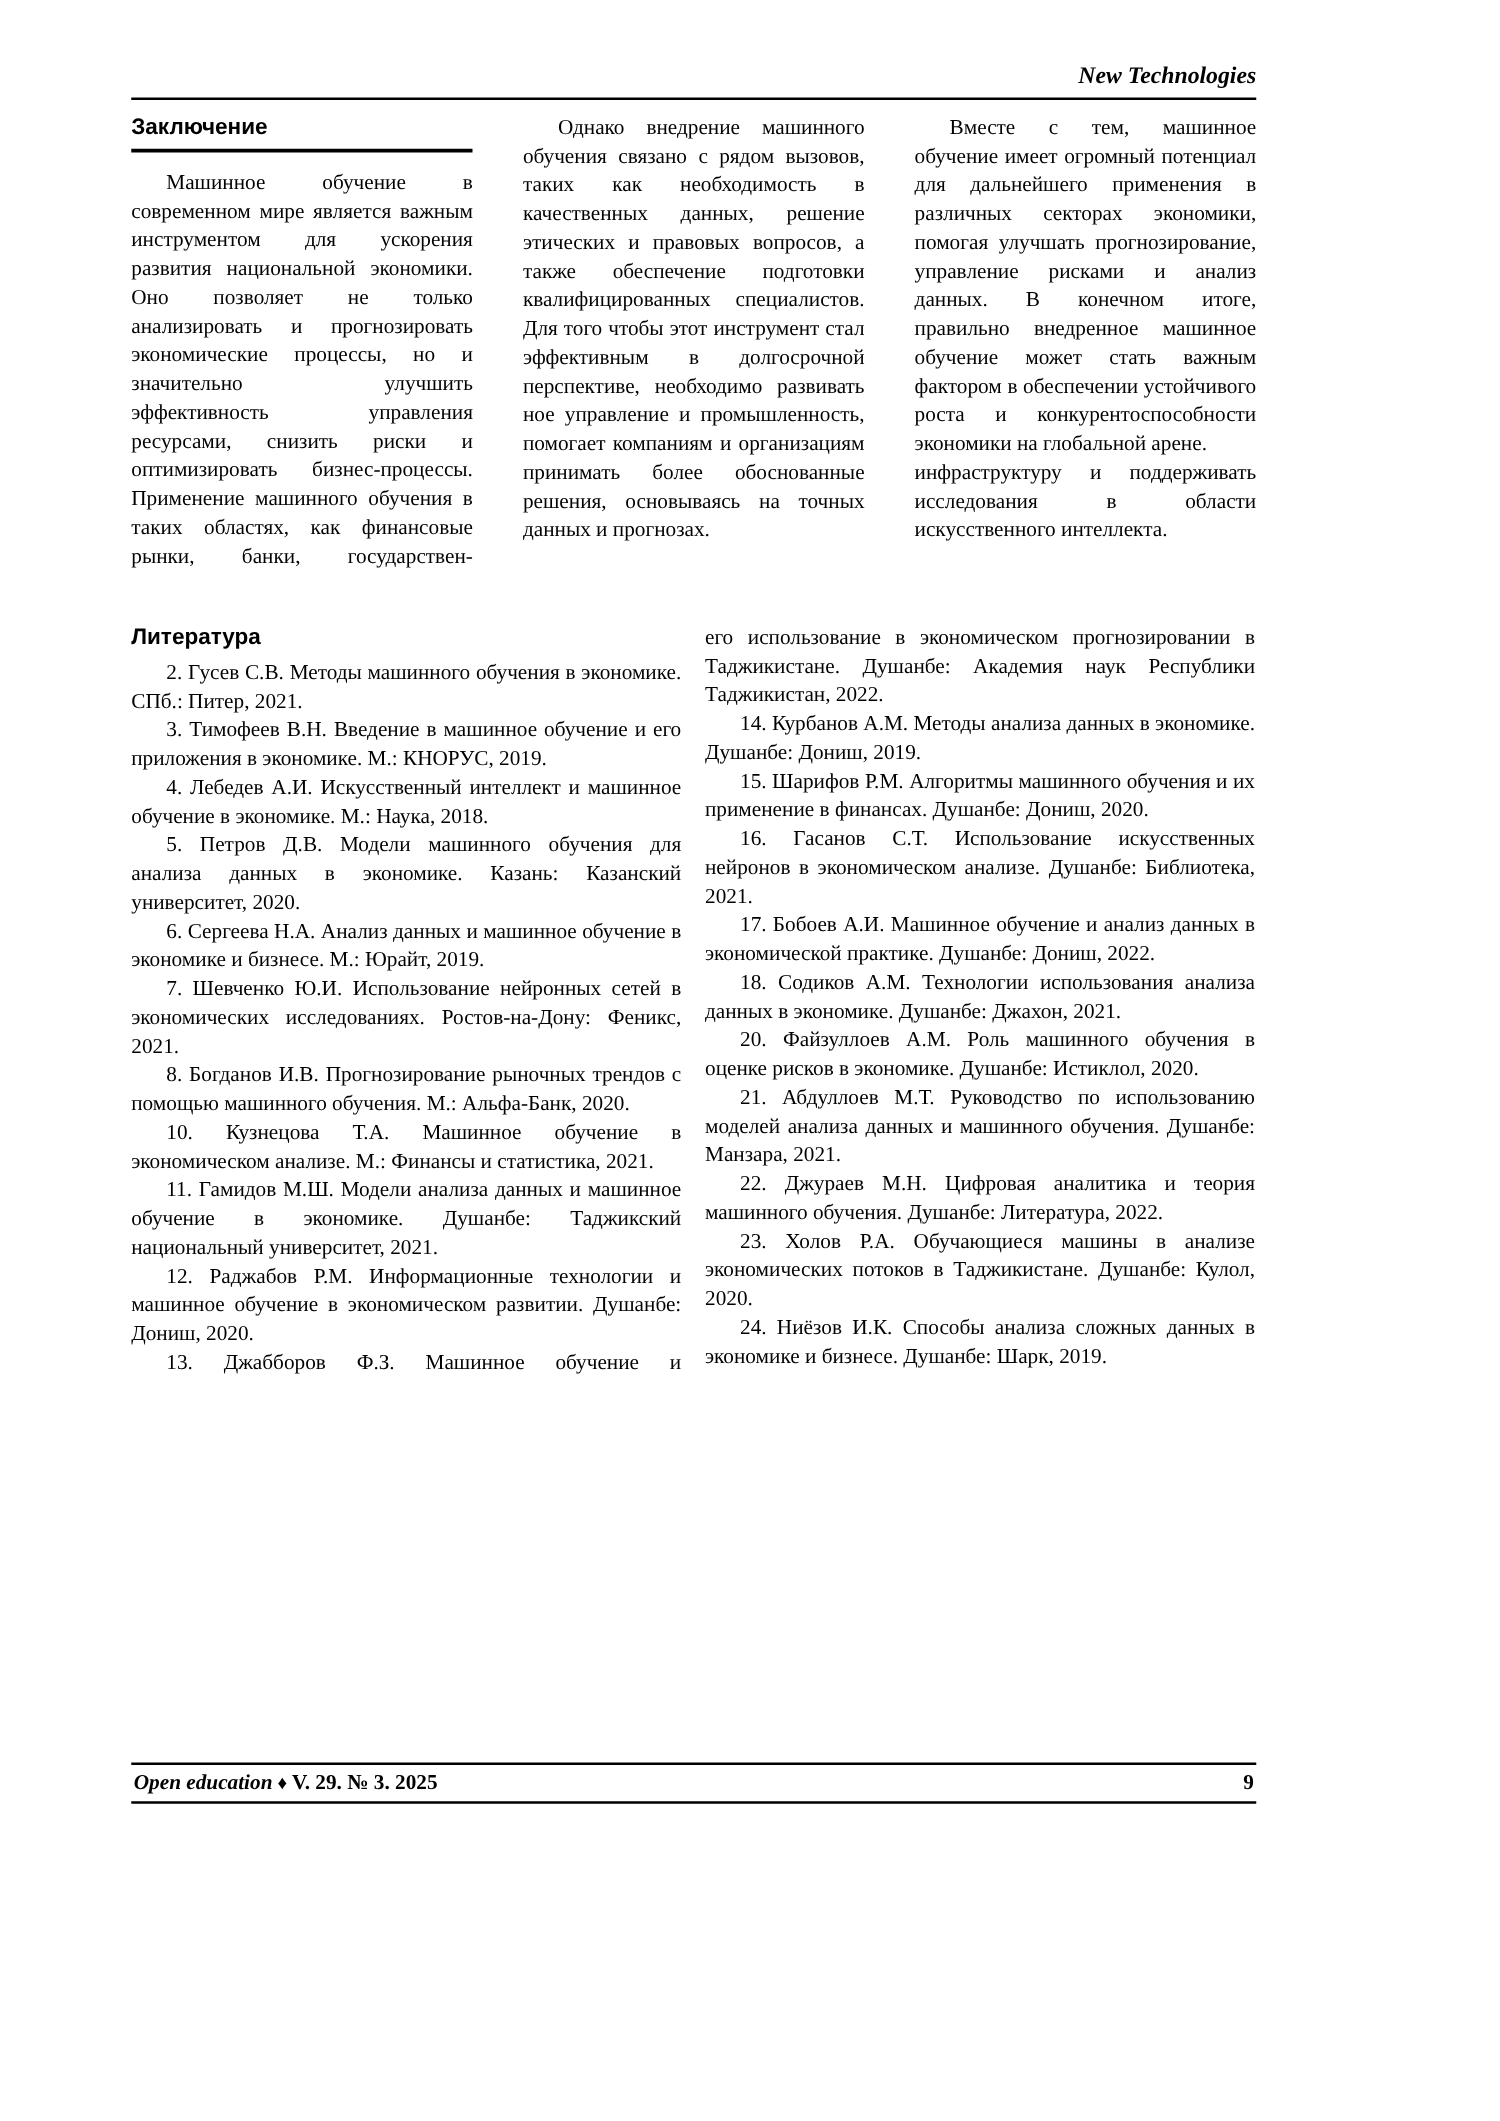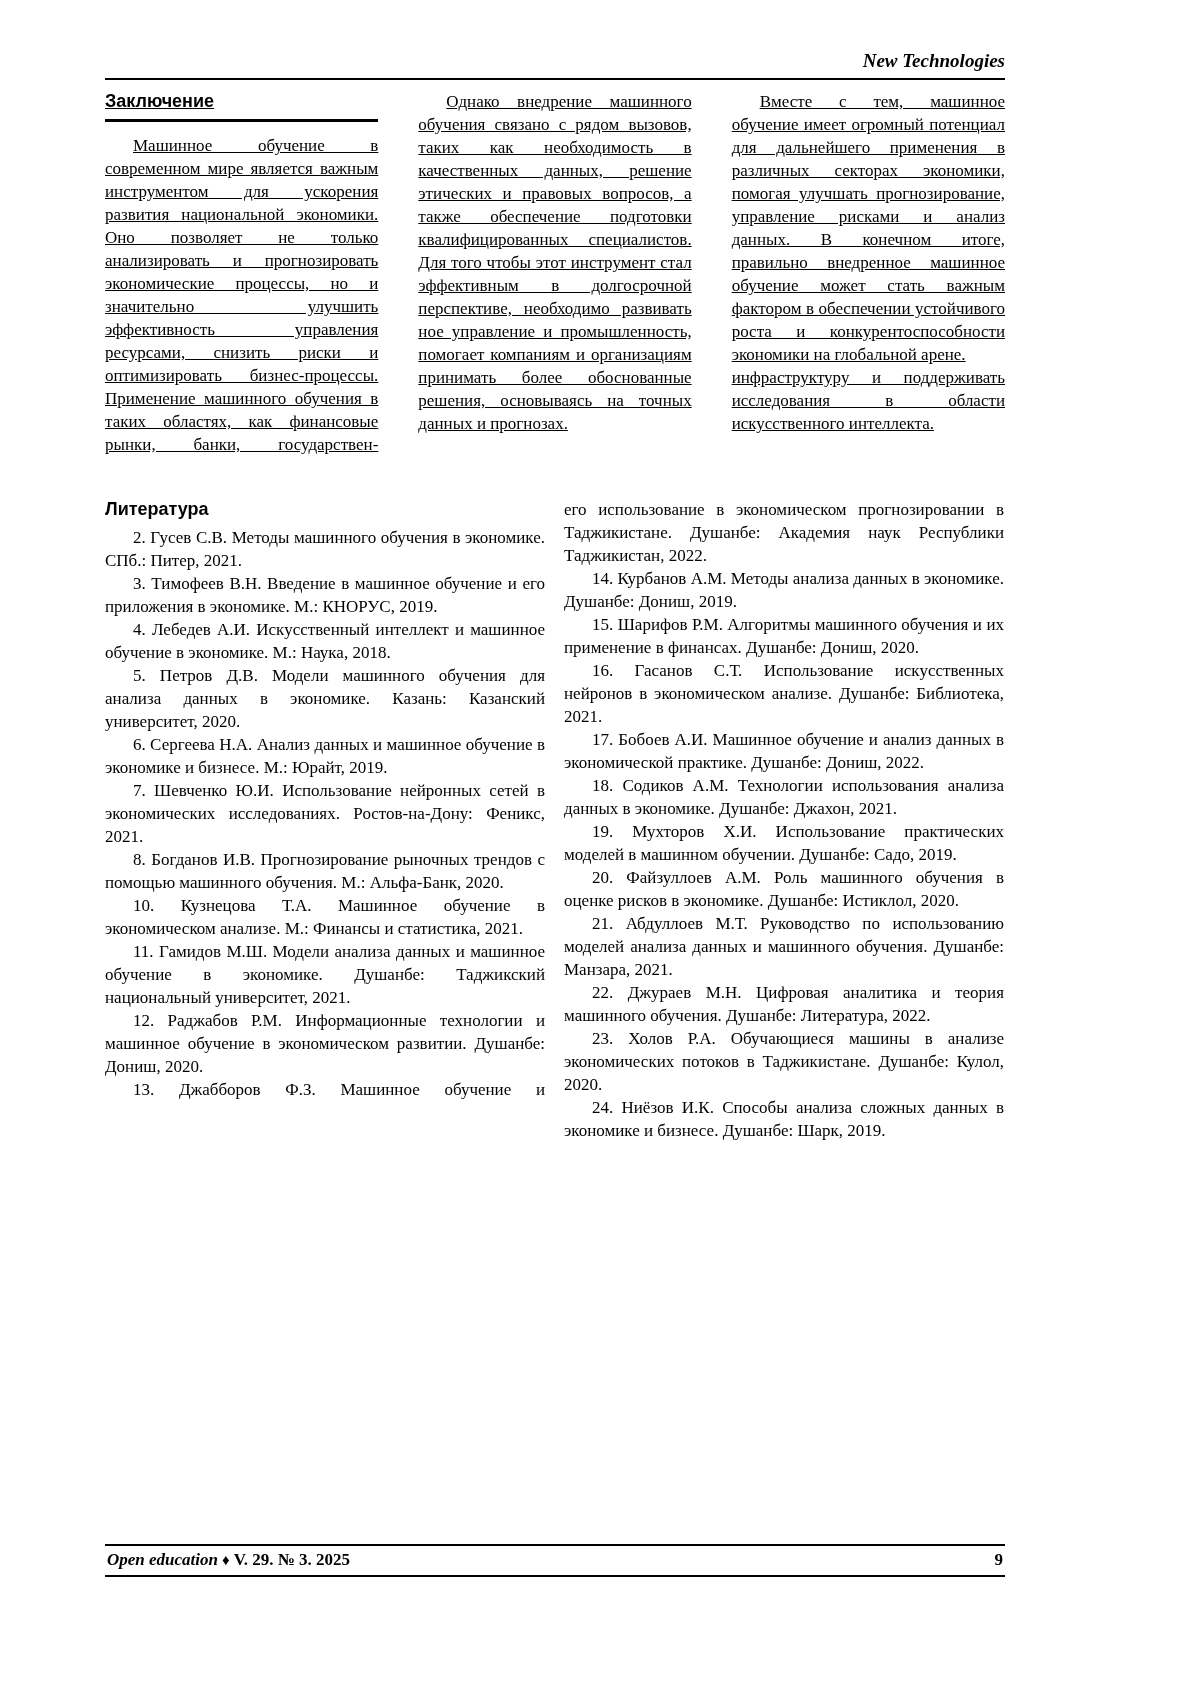--- a/index.html
+++ b/index.html
@@ -44,21 +44,20 @@
   .heading-rule {
     border-top: 3px solid #000;
     height: 0;
     margin: 6px 0 12px 0;
   }
 
   
   .conclusion {
     display: flex;
     gap: 40px;
-    text-decoration: underline;
   }
   .c-col {
     flex: 1 1 0;
     font-size: 17px;
     line-height: 23px;
   }
 
   
   .para {
     margin: 0;
@@ -84,21 +83,21 @@
     width: 1px;
     background: #222222;
     margin: 2px 9px 2px 9px;
   }
 
   
   .page-footer {
     position: absolute;
     left: 105px;
     right: 195px;
-    top: 1544px;
+    top: 1410px;
   }
   .foot-rule {
     border-top: 2px solid #000;
     height: 0;
   }
   .foot-row {
     display: flex;
     justify-content: space-between;
     align-items: center;
     padding: 4px 2px 5px 2px;
@@ -156,21 +155,20 @@
         </div>
     </div>
     <div class="col-divider"></div>
     <div class="ref-col">
         <p class="para cont">его использование в экономическом прогнозировании в Таджикистане. Душанбе: Академия наук Республики Таджикистан, 2022.</p>
         <p class="para">14. Курбанов А.М. Методы анализа данных в экономике. Душанбе: Дониш, 2019.</p>
         <p class="para">15. Шарифов Р.М. Алгоритмы машинного обучения и их применение в финансах. Душанбе: Дониш, 2020.</p>
         <p class="para">16. Гасанов С.Т. Использование искусственных нейронов в экономическом анализе. Душанбе: Библиотека, 2021.</p>
         <p class="para">17. Бобоев А.И. Машинное обучение и анализ данных в экономической практике. Душанбе: Дониш, 2022.</p>
         <p class="para">18. Содиков А.М. Технологии использования анализа данных в экономике. Душанбе: Джахон, 2021.</p>
-        <p class="para">19. Мухторов Х.И. Использование практических моделей в машинном обучении. Душанбе: Садо, 2019.</p>
         <p class="para">20. Файзуллоев А.М. Роль машинного обучения в оценке рисков в экономике. Душанбе: Истиклол, 2020.</p>
         <p class="para">21. Абдуллоев М.Т. Руководство по использованию моделей анализа данных и машинного обучения. Душанбе: Манзара, 2021.</p>
         <p class="para">22. Джураев М.Н. Цифровая аналитика и теория машинного обучения. Душанбе: Литература, 2022.</p>
         <p class="para">23. Холов Р.А. Обучающиеся машины в анализе экономических потоков в Таджикистане. Душанбе: Кулол, 2020.</p>
         <p class="para">24. Ниёзов И.К. Способы анализа сложных данных в экономике и бизнесе. Душанбе: Шарк, 2019.</p>
       </div>
   </section>
 
   <footer class="page-footer">
     <div class="foot-rule"></div>

